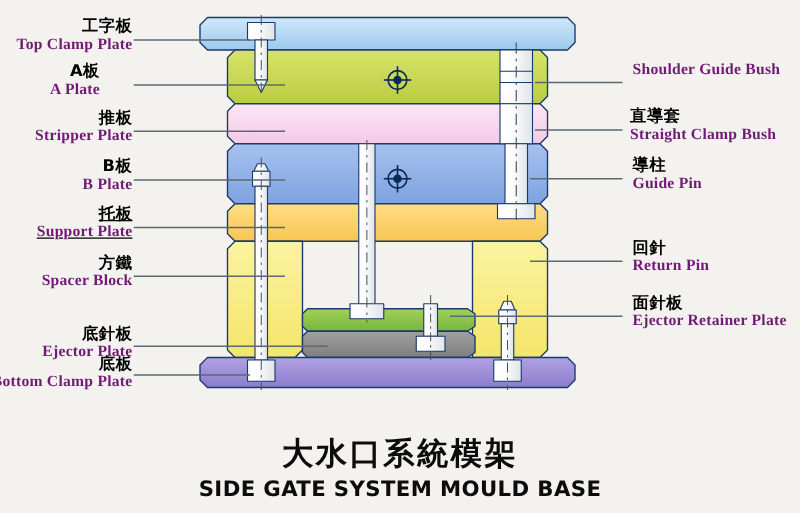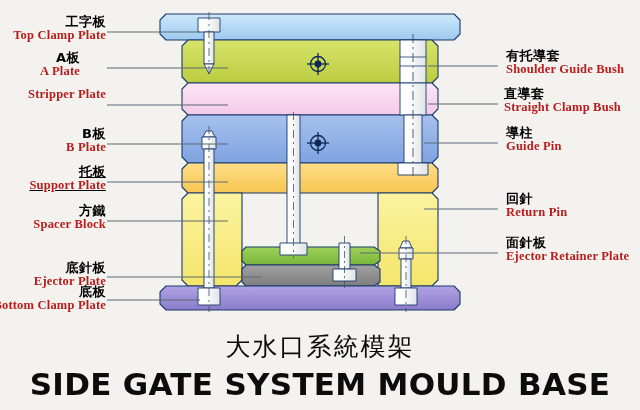--- a/index.html
+++ b/index.html
@@ -21,43 +21,43 @@
     font-weight:700;
     font-size:13px;
     color:#000000;
     letter-spacing:0.5px;
     white-space:nowrap;
   }
   .lbl .en{
     font-family:"Liberation Serif", serif;
     font-weight:700;
     font-size:12.5px;
-    color:#b91c1c;
+    color:#701a75;
     letter-spacing:0.2px;
     white-space:nowrap;
   }
   .lbl.left{text-align:right;}
   .lbl.right{text-align:left;}
 
   
   #title-block{
     position:absolute;left:0;right:0;bottom:8px;text-align:center;
   }
   #title-cn{
     font-family:"DejaVu Sans", sans-serif;
-    font-weight:400;
+    font-weight:700;
     font-size:25px;
     color:#0c0c0c;
     letter-spacing:2px;
     margin-bottom:3px;
   }
   #title-en{
     font-family:"DejaVu Sans", sans-serif;
     font-weight:700;
-    font-size:31px;
+    font-size:17px;
     color:#0c0c0c;
     letter-spacing:0.3px;
   }
 </style>
 </head>
 <body>
 
 <div id="stage">
 
   <svg id="svgroot" width="640" height="410" viewBox="0 0 640 410">
@@ -215,20 +215,21 @@
     <div class="cn">工字板</div>
     <div class="en">Top Clamp Plate</div>
   </div>
 
   <div class="lbl left" style="right:560px;top:51px;">
     <div class="cn">A板</div>
     <div class="en">A Plate</div>
   </div>
 
   <div class="lbl left" style="right:534px;top:88px;">
+    <div class="cn">推板</div>
     <div class="en">Stripper Plate</div>
   </div>
 
   <div class="lbl left" style="right:534px;top:127px;">
     <div class="cn">B板</div>
     <div class="en">B Plate</div>
   </div>
 
   <div class="lbl left" style="right:534px;top:165px;text-decoration:underline;">
     <div class="cn">托板</div>
@@ -244,21 +245,20 @@
     <div class="cn">方鐵</div>
     <div class="en">Spacer Block</div>
   </div>
 
   <div class="lbl left" style="right:534px;top:285px;">
     <div class="cn">底板</div>
     <div class="en">Bottom Clamp Plate</div>
   </div>
 
   <div class="lbl right" style="left:506px;top:49px;">
-    <div class="cn">有托導套</div>
     <div class="en">Shoulder Guide Bush</div>
   </div>
 
   <div class="lbl right" style="left:504px;top:87px;">
     <div class="cn">直導套</div>
     <div class="en">Straight Clamp Bush</div>
   </div>
 
   <div class="lbl right" style="left:506px;top:126px;">
     <div class="cn">導柱</div>

